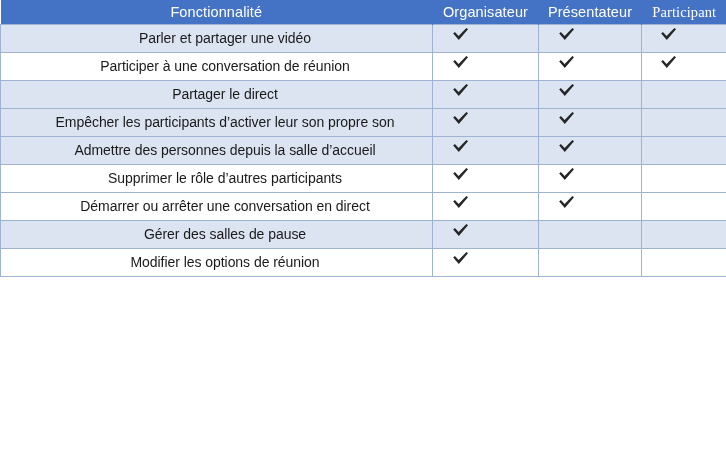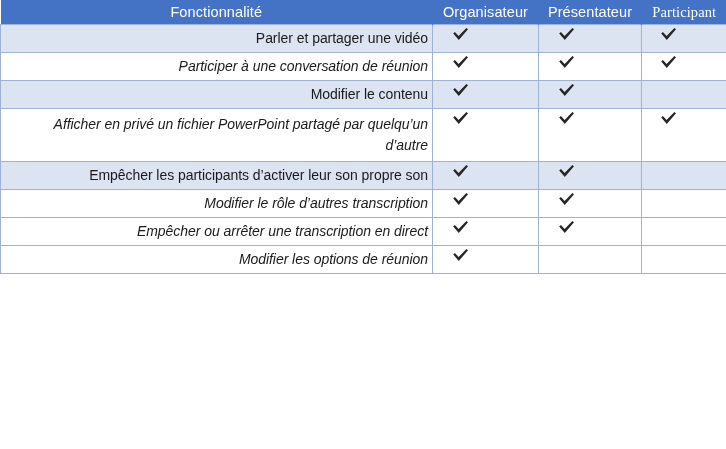--- a/index.html
+++ b/index.html
@@ -57,36 +57,36 @@
     border: 1px solid #9eb2d4;
     padding: 0;
     font-size: 14px;
     color: #1a1a1a;
     vertical-align: middle;
   }
 
   tbody td.feature {
     padding: 2px 4px 3px 21px;
     line-height: 1.48;
-    text-align: right;
+    text-align: center;
     letter-spacing: -0.05px;
   }
 
   tbody td.mark {
     text-align: left;
     vertical-align: top;
     padding: 0;
     position: relative;
   }
 
   tr.r-single td { height: 22px; }
   tr.r-double td { height: 47px; }
 
   tr.shaded td { background: #dce3f1; }
-  tr.plain  td { background: #ffffff; font-style: italic; }
+  tr.plain  td { background: #ffffff; }
 
   .check {
     display: inline-block;
     width: 100%;
     text-align: left;
     padding-top: 2px;
     padding-left: 19px;
     box-sizing: border-box;
     line-height: 1;
   }
@@ -133,75 +133,87 @@
                 <path d="M1.2 6.5 L2.9 5.0 L6.6 9.1 L14.4 1.0 L16.0 2.3 L6.8 12.9 Z" fill="#262626"></path>
               </svg></span></td>
           <td class="mark col-pres"><span class="check"><svg width="17" height="15" viewBox="0 0 17 15" xmlns="http://www.w3.org/2000/svg">
                 <path d="M1.2 6.5 L2.9 5.0 L6.6 9.1 L14.4 1.0 L16.0 2.3 L6.8 12.9 Z" fill="#262626"></path>
               </svg></span></td>
           <td class="mark col-part"><span class="check"><svg width="17" height="15" viewBox="0 0 17 15" xmlns="http://www.w3.org/2000/svg">
                 <path d="M1.2 6.5 L2.9 5.0 L6.6 9.1 L14.4 1.0 L16.0 2.3 L6.8 12.9 Z" fill="#262626"></path>
               </svg></span></td>
         </tr>
         <tr class="shaded r-single">
-          <td class="feature">Modifier le contenu</td>
-          <td class="mark col-org"><span class="check"><svg width="17" height="15" viewBox="0 0 17 15" xmlns="http://www.w3.org/2000/svg">
-                <path d="M1.2 6.5 L2.9 5.0 L6.6 9.1 L14.4 1.0 L16.0 2.3 L6.8 12.9 Z" fill="#262626"></path>
-              </svg></span></td>
-          <td class="mark col-pres"><span class="check"><svg width="17" height="15" viewBox="0 0 17 15" xmlns="http://www.w3.org/2000/svg">
-                <path d="M1.2 6.5 L2.9 5.0 L6.6 9.1 L14.4 1.0 L16.0 2.3 L6.8 12.9 Z" fill="#262626"></path>
-              </svg></span></td>
-          <td class="mark col-part">
-            <span class="empty-mark"></span>
-          </td>
-        </tr>
-        <tr class="plain r-double">
-          <td class="feature">Afficher en privé un fichier PowerPoint partagé par quelqu’un d’autre</td>
-          <td class="mark col-org"><span class="check"><svg width="17" height="15" viewBox="0 0 17 15" xmlns="http://www.w3.org/2000/svg">
-                <path d="M1.2 6.5 L2.9 5.0 L6.6 9.1 L14.4 1.0 L16.0 2.3 L6.8 12.9 Z" fill="#262626"></path>
-              </svg></span></td>
-          <td class="mark col-pres"><span class="check"><svg width="17" height="15" viewBox="0 0 17 15" xmlns="http://www.w3.org/2000/svg">
-                <path d="M1.2 6.5 L2.9 5.0 L6.6 9.1 L14.4 1.0 L16.0 2.3 L6.8 12.9 Z" fill="#262626"></path>
-              </svg></span></td>
-          <td class="mark col-part"><span class="check"><svg width="17" height="15" viewBox="0 0 17 15" xmlns="http://www.w3.org/2000/svg">
-                <path d="M1.2 6.5 L2.9 5.0 L6.6 9.1 L14.4 1.0 L16.0 2.3 L6.8 12.9 Z" fill="#262626"></path>
-              </svg></span></td>
+          <td class="feature">Partager le direct</td>
+          <td class="mark col-org"><span class="check"><svg width="17" height="15" viewBox="0 0 17 15" xmlns="http://www.w3.org/2000/svg">
+                <path d="M1.2 6.5 L2.9 5.0 L6.6 9.1 L14.4 1.0 L16.0 2.3 L6.8 12.9 Z" fill="#262626"></path>
+              </svg></span></td>
+          <td class="mark col-pres"><span class="check"><svg width="17" height="15" viewBox="0 0 17 15" xmlns="http://www.w3.org/2000/svg">
+                <path d="M1.2 6.5 L2.9 5.0 L6.6 9.1 L14.4 1.0 L16.0 2.3 L6.8 12.9 Z" fill="#262626"></path>
+              </svg></span></td>
+          <td class="mark col-part">
+            <span class="empty-mark"></span>
+          </td>
         </tr>
         <tr class="shaded r-single">
           <td class="feature">Empêcher les participants d’activer leur son propre son</td>
           <td class="mark col-org"><span class="check"><svg width="17" height="15" viewBox="0 0 17 15" xmlns="http://www.w3.org/2000/svg">
                 <path d="M1.2 6.5 L2.9 5.0 L6.6 9.1 L14.4 1.0 L16.0 2.3 L6.8 12.9 Z" fill="#262626"></path>
               </svg></span></td>
           <td class="mark col-pres"><span class="check"><svg width="17" height="15" viewBox="0 0 17 15" xmlns="http://www.w3.org/2000/svg">
                 <path d="M1.2 6.5 L2.9 5.0 L6.6 9.1 L14.4 1.0 L16.0 2.3 L6.8 12.9 Z" fill="#262626"></path>
               </svg></span></td>
           <td class="mark col-part">
             <span class="empty-mark"></span>
           </td>
         </tr>
-        <tr class="plain r-single">
-          <td class="feature">Modifier le rôle d’autres transcription</td>
-          <td class="mark col-org"><span class="check"><svg width="17" height="15" viewBox="0 0 17 15" xmlns="http://www.w3.org/2000/svg">
-                <path d="M1.2 6.5 L2.9 5.0 L6.6 9.1 L14.4 1.0 L16.0 2.3 L6.8 12.9 Z" fill="#262626"></path>
-              </svg></span></td>
-          <td class="mark col-pres"><span class="check"><svg width="17" height="15" viewBox="0 0 17 15" xmlns="http://www.w3.org/2000/svg">
-                <path d="M1.2 6.5 L2.9 5.0 L6.6 9.1 L14.4 1.0 L16.0 2.3 L6.8 12.9 Z" fill="#262626"></path>
-              </svg></span></td>
-          <td class="mark col-part">
-            <span class="empty-mark"></span>
-          </td>
-        </tr>
-        <tr class="plain r-single">
-          <td class="feature">Empêcher ou arrêter une transcription en direct</td>
-          <td class="mark col-org"><span class="check"><svg width="17" height="15" viewBox="0 0 17 15" xmlns="http://www.w3.org/2000/svg">
-                <path d="M1.2 6.5 L2.9 5.0 L6.6 9.1 L14.4 1.0 L16.0 2.3 L6.8 12.9 Z" fill="#262626"></path>
-              </svg></span></td>
-          <td class="mark col-pres"><span class="check"><svg width="17" height="15" viewBox="0 0 17 15" xmlns="http://www.w3.org/2000/svg">
-                <path d="M1.2 6.5 L2.9 5.0 L6.6 9.1 L14.4 1.0 L16.0 2.3 L6.8 12.9 Z" fill="#262626"></path>
-              </svg></span></td>
+        <tr class="shaded r-single">
+          <td class="feature">Admettre des personnes depuis la salle d’accueil</td>
+          <td class="mark col-org"><span class="check"><svg width="17" height="15" viewBox="0 0 17 15" xmlns="http://www.w3.org/2000/svg">
+                <path d="M1.2 6.5 L2.9 5.0 L6.6 9.1 L14.4 1.0 L16.0 2.3 L6.8 12.9 Z" fill="#262626"></path>
+              </svg></span></td>
+          <td class="mark col-pres"><span class="check"><svg width="17" height="15" viewBox="0 0 17 15" xmlns="http://www.w3.org/2000/svg">
+                <path d="M1.2 6.5 L2.9 5.0 L6.6 9.1 L14.4 1.0 L16.0 2.3 L6.8 12.9 Z" fill="#262626"></path>
+              </svg></span></td>
+          <td class="mark col-part">
+            <span class="empty-mark"></span>
+          </td>
+        </tr>
+        <tr class="plain r-single">
+          <td class="feature">Supprimer le rôle d’autres participants</td>
+          <td class="mark col-org"><span class="check"><svg width="17" height="15" viewBox="0 0 17 15" xmlns="http://www.w3.org/2000/svg">
+                <path d="M1.2 6.5 L2.9 5.0 L6.6 9.1 L14.4 1.0 L16.0 2.3 L6.8 12.9 Z" fill="#262626"></path>
+              </svg></span></td>
+          <td class="mark col-pres"><span class="check"><svg width="17" height="15" viewBox="0 0 17 15" xmlns="http://www.w3.org/2000/svg">
+                <path d="M1.2 6.5 L2.9 5.0 L6.6 9.1 L14.4 1.0 L16.0 2.3 L6.8 12.9 Z" fill="#262626"></path>
+              </svg></span></td>
+          <td class="mark col-part">
+            <span class="empty-mark"></span>
+          </td>
+        </tr>
+        <tr class="plain r-single">
+          <td class="feature">Démarrer ou arrêter une conversation en direct</td>
+          <td class="mark col-org"><span class="check"><svg width="17" height="15" viewBox="0 0 17 15" xmlns="http://www.w3.org/2000/svg">
+                <path d="M1.2 6.5 L2.9 5.0 L6.6 9.1 L14.4 1.0 L16.0 2.3 L6.8 12.9 Z" fill="#262626"></path>
+              </svg></span></td>
+          <td class="mark col-pres"><span class="check"><svg width="17" height="15" viewBox="0 0 17 15" xmlns="http://www.w3.org/2000/svg">
+                <path d="M1.2 6.5 L2.9 5.0 L6.6 9.1 L14.4 1.0 L16.0 2.3 L6.8 12.9 Z" fill="#262626"></path>
+              </svg></span></td>
+          <td class="mark col-part">
+            <span class="empty-mark"></span>
+          </td>
+        </tr>
+        <tr class="shaded r-single">
+          <td class="feature">Gérer des salles de pause</td>
+          <td class="mark col-org"><span class="check"><svg width="17" height="15" viewBox="0 0 17 15" xmlns="http://www.w3.org/2000/svg">
+                <path d="M1.2 6.5 L2.9 5.0 L6.6 9.1 L14.4 1.0 L16.0 2.3 L6.8 12.9 Z" fill="#262626"></path>
+              </svg></span></td>
+          <td class="mark col-pres">
+            <span class="empty-mark"></span>
+          </td>
           <td class="mark col-part">
             <span class="empty-mark"></span>
           </td>
         </tr>
         <tr class="plain r-single">
           <td class="feature">Modifier les options de réunion</td>
           <td class="mark col-org"><span class="check"><svg width="17" height="15" viewBox="0 0 17 15" xmlns="http://www.w3.org/2000/svg">
                 <path d="M1.2 6.5 L2.9 5.0 L6.6 9.1 L14.4 1.0 L16.0 2.3 L6.8 12.9 Z" fill="#262626"></path>
               </svg></span></td>
           <td class="mark col-pres">

